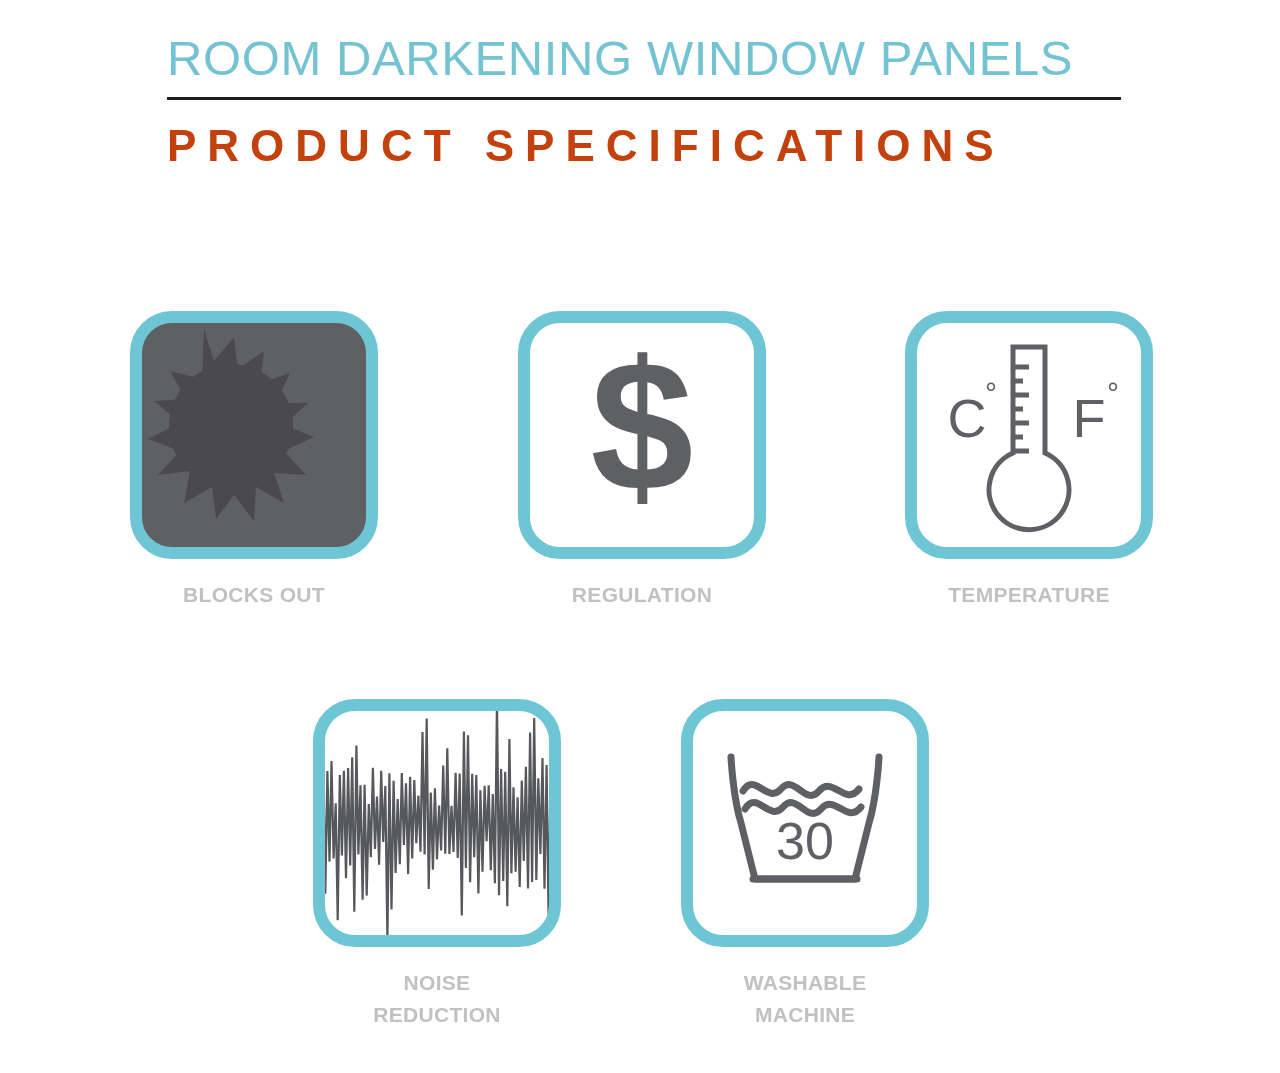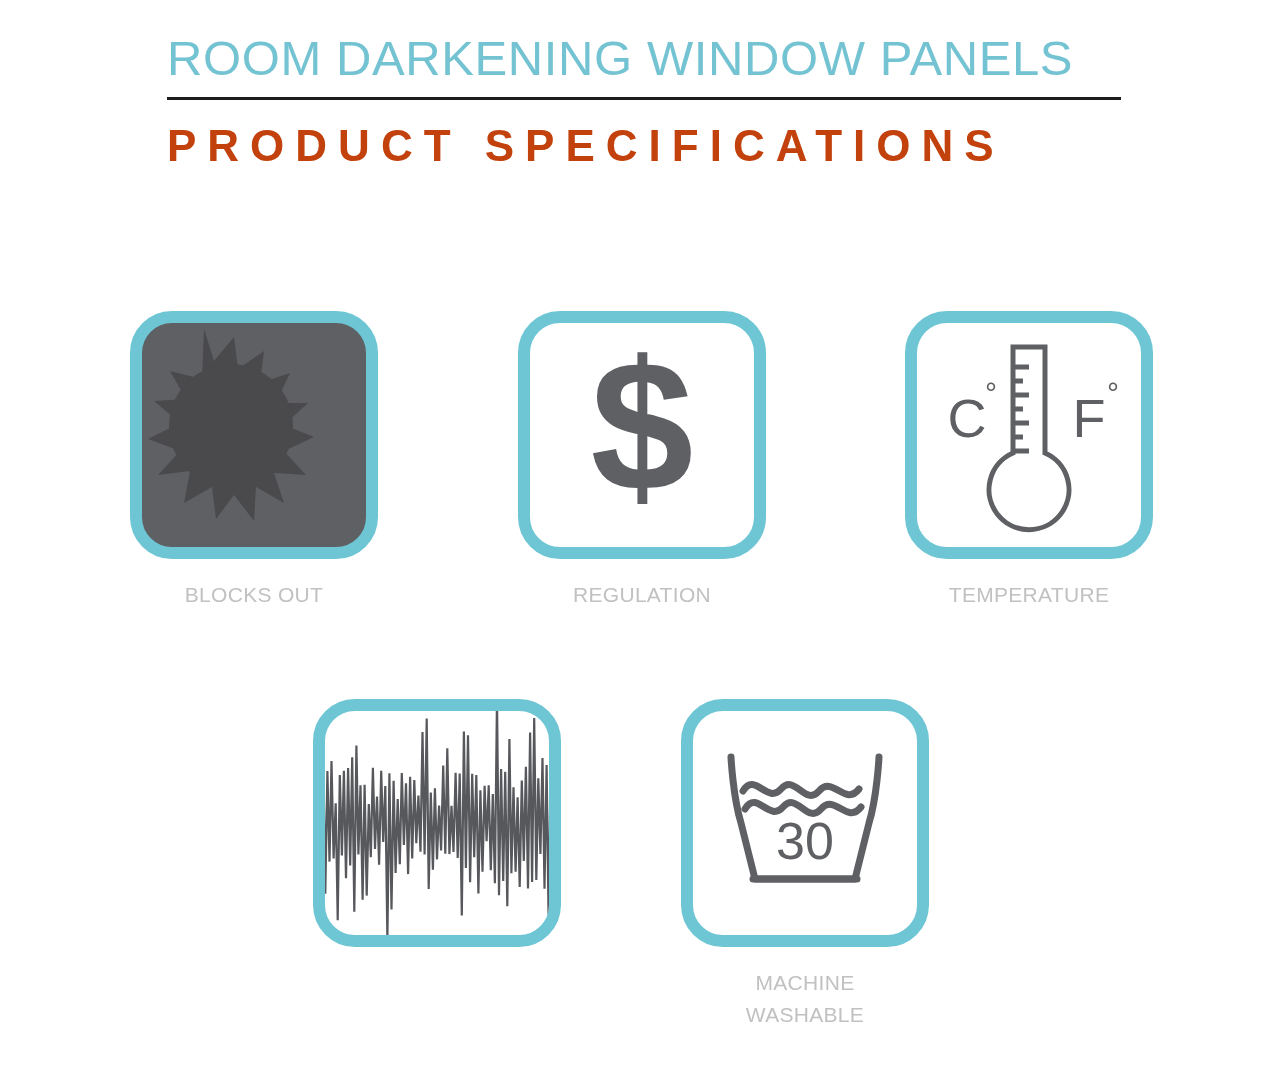--- a/index.html
+++ b/index.html
@@ -79,21 +79,21 @@
     right: 0;
     bottom: 0;
   }
   .card-inner svg { display: block; width: 100%; height: 100%; }
 
   .caption {
     margin-top: 20px;
     text-align: center;
     color: #c1c1c1;
     font-size: 21px;
-    font-weight: 400;
+    font-weight: 700;
     line-height: 32px;
     letter-spacing: 0.3px;
   }
   .caption .line { display: block; white-space: nowrap; }
 
   
   #spec-0 { left: 130px; top: 311px; }
   #spec-1 { left: 518px; top: 311px; }
   #spec-2 { left: 905px; top: 311px; }
   
@@ -180,20 +180,22 @@
 
 <div class="spec" id="spec-3">
   <div class="card">
     <div class="card-inner">
       <svg viewBox="0 0 224 224" preserveAspectRatio="none" aria-hidden="true">
         <polyline id="noise-path" fill="none" stroke="#57585c" stroke-width="2.2" points="-10.0,21.3 -7.9,140.4 -5.9,46.9 -3.8,204.8 -1.7,52.8 0.3,182.7 2.4,60.1 4.5,150.6 6.5,50.1 8.6,147.5 10.7,92.2 12.7,209.2 14.8,64.0 16.9,144.4 18.9,59.8 21.0,167.2 23.1,57.1 25.2,154.4 27.2,46.2 29.3,200.7 31.4,34.4 33.4,143.4 35.5,74.3 37.6,188.8 39.6,73.8 41.7,184.6 43.8,93.0 45.8,146.1 47.9,56.7 50.0,137.9 52.0,85.5 54.1,153.7 56.2,59.7 58.2,131.0 60.3,75.0 62.4,229.1 64.4,62.2 66.5,198.6 68.6,69.7 70.6,161.9 72.7,88.0 74.8,153.3 76.8,62.0 78.9,133.9 81.0,72.2 83.1,163.1 85.1,65.7 87.2,147.5 89.3,69.0 91.3,132.1 93.4,84.5 95.5,140.8 97.5,20.9 99.6,143.6 101.7,7.4 103.7,178.0 105.8,81.5 107.9,158.6 109.9,77.2 112.0,148.4 114.1,94.5 116.1,139.5 118.2,54.6 120.3,142.7 122.3,37.3 124.4,143.1 126.5,94.9 128.5,141.0 130.6,61.9 132.7,146.9 134.7,62.6 136.8,204.4 138.9,20.5 140.9,157.0 143.0,24.3 145.1,171.2 147.2,62.7 149.2,146.1 151.3,64.1 153.4,182.6 155.4,79.2 157.5,160.8 159.6,74.7 161.6,130.2 163.7,74.4 165.8,159.1 167.8,83.1 169.9,172.2 172.0,-13.5 174.0,184.3 176.1,58.1 178.2,170.1 180.2,60.7 182.3,195.2 184.4,28.1 186.4,162.2 188.5,76.2 190.6,160.6 192.6,86.2 194.7,176.0 196.8,69.5 198.8,149.9 200.9,55.8 203.0,177.5 205.1,21.5 207.1,171.0 209.2,7.1 211.3,169.1 213.3,67.3 215.4,143.0 217.5,47.1 219.5,177.8 221.6,53.9 223.7,218.1 225.7,41.6 227.8,145.1 229.9,85.2 231.9,137.0 234.0,78.0"></polyline>
       </svg>
     </div>
   </div>
   <div class="caption">
+    <span class="line">NOISE</span>
+    <span class="line">REDUCTION</span>
   </div>
 </div>
 
 <div class="spec" id="spec-4">
   <div class="card">
     <div class="card-inner">
       <svg viewBox="0 0 224 224" aria-hidden="true">
         <g fill="none" stroke="#5f6063" stroke-width="7" stroke-linecap="round" stroke-linejoin="round">
 
           <path d="M38,46 C38,46 40,86 48,112 L62,168 L162,168 L176,112
@@ -203,16 +205,16 @@
           <path d="M50,80 C62,60 74,94 88,78 C102,62 112,96 126,80
                    C140,64 152,96 166,78"></path>
           <path d="M52,98 C64,78 76,112 90,96 C104,80 114,114 128,98
                    C142,82 154,114 168,96"></path>
         </g>
         <text x="112" y="148" text-anchor="middle" font-family="Liberation Sans, sans-serif" font-size="52" fill="#5f6063">30</text>
       </svg>
     </div>
   </div>
   <div class="caption">
+    <span class="line">WASHABLE</span>
     <span class="line">MACHINE</span>
-    <span class="line">WASHABLE</span>
   </div>
 </div>
 
 </body></html>

